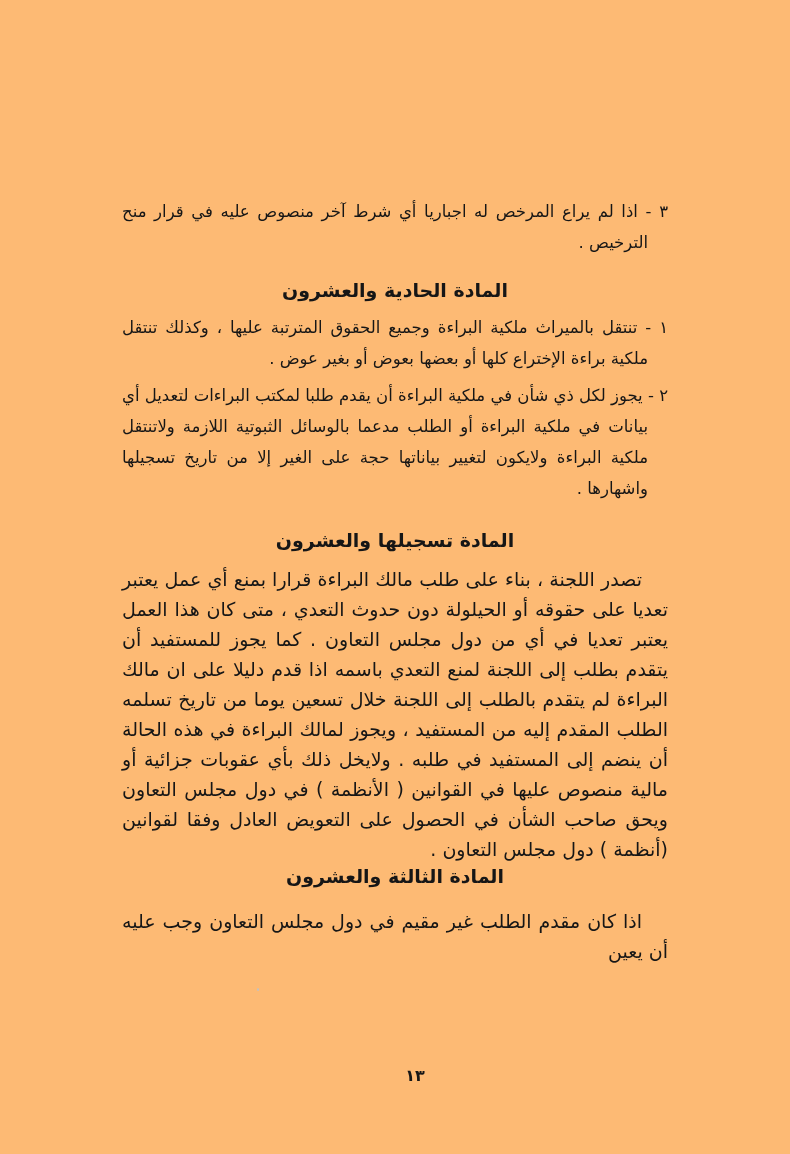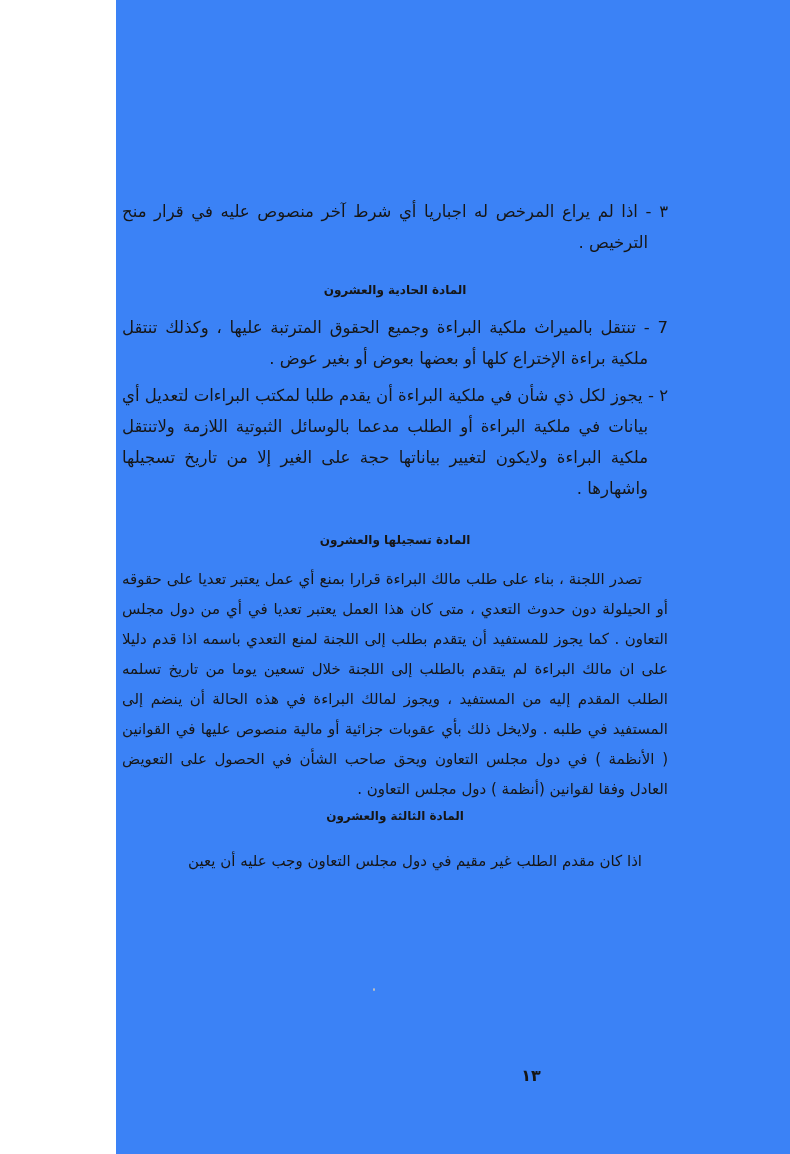--- a/index.html
+++ b/index.html
@@ -2,23 +2,23 @@
 <html lang="ar" dir="rtl"><head>
 <meta charset="utf-8">
 <style>
   html, body {
     margin: 0;
     padding: 0;
     background: #ffffff;
   }
   .page {
     position: relative;
-    width: 674px;
+    width: 790px;
     height: 1154px;
-    background: #3b82f6;
+    background: #fdba74;
     overflow: hidden;
     direction: rtl;
     font-family: "DejaVu Sans", sans-serif;
     color: #161616;
   }
   .content {
     position: absolute;
     top: 0;
     right: 122px;
     width: 546px;
@@ -29,32 +29,32 @@
     line-height: 31px;
     text-align: justify;
     padding-right: 20px;
     text-indent: -20px;
     margin: 0;
   }
   .list-item + .list-item {
     margin-top: 6px;
   }
   .article-heading {
-    font-size: 12px;
+    font-size: 19px;
     font-weight: bold;
     text-align: center;
     line-height: 24px;
     margin: 0;
   }
   .heading-21 { margin-top: 20px; }
   .heading-22 { margin-top: 24px; }
   .heading-23 { }
   .items-21 { margin-top: 10px; }
   .para {
-    font-size: 15px;
+    font-size: 19px;
     line-height: 30px;
     text-align: justify;
     text-indent: 26px;
     margin: 0;
   }
   .para-22 { margin-top: 12px; }
   .para-23 { margin-top: 18px; }
   .page-number {
     position: absolute;
     top: 1066px;
@@ -81,21 +81,21 @@
 <body>
 
 <div class="page">
   <div class="content">
 
     <p class="list-item">٣ - اذا لم يراع المرخص له اجباريا أي شرط آخر منصوص عليه في قرار منح الترخيص .</p>
 
     <h2 class="article-heading heading-21">المادة الحادية والعشرون</h2>
 
     <div class="items-21">
-      <p class="list-item">7 - تنتقل بالميراث ملكية البراءة وجميع الحقوق المترتبة عليها ، وكذلك تنتقل ملكية براءة الإختراع كلها أو بعضها بعوض أو بغير عوض .</p>
+      <p class="list-item">١ - تنتقل بالميراث ملكية البراءة وجميع الحقوق المترتبة عليها ، وكذلك تنتقل ملكية براءة الإختراع كلها أو بعضها بعوض أو بغير عوض .</p>
       <p class="list-item">٢ - يجوز لكل ذي شأن في ملكية البراءة أن يقدم طلبا لمكتب البراءات لتعديل أي بيانات في ملكية البراءة أو الطلب مدعما بالوسائل الثبوتية اللازمة ولاتنتقل ملكية البراءة ولايكون لتغيير بياناتها حجة على الغير إلا من تاريخ تسجيلها واشهارها .</p>
     </div>
 
     <h2 class="article-heading heading-22">المادة تسجيلها والعشرون</h2>
 
     <p class="para para-22">تصدر اللجنة ، بناء على طلب مالك البراءة قرارا بمنع أي عمل يعتبر تعديا على حقوقه أو الحيلولة دون حدوث التعدي ، متى كان هذا العمل يعتبر تعديا في أي من دول مجلس التعاون . كما يجوز للمستفيد أن يتقدم بطلب إلى اللجنة لمنع التعدي باسمه اذا قدم دليلا على ان مالك البراءة لم يتقدم بالطلب إلى اللجنة خلال تسعين يوما من تاريخ تسلمه الطلب المقدم إليه من المستفيد ، ويجوز لمالك البراءة في هذه الحالة أن ينضم إلى المستفيد في طلبه . ولايخل ذلك بأي عقوبات جزائية أو مالية منصوص عليها في القوانين ( الأنظمة ) في دول مجلس التعاون ويحق صاحب الشأن في الحصول على التعويض العادل وفقا لقوانين (أنظمة ) دول مجلس التعاون .</p>
 
     <h2 class="article-heading heading-23">المادة الثالثة والعشرون</h2>
 
     <p class="para para-23">اذا كان مقدم الطلب غير مقيم في دول مجلس التعاون وجب عليه أن يعين</p>

